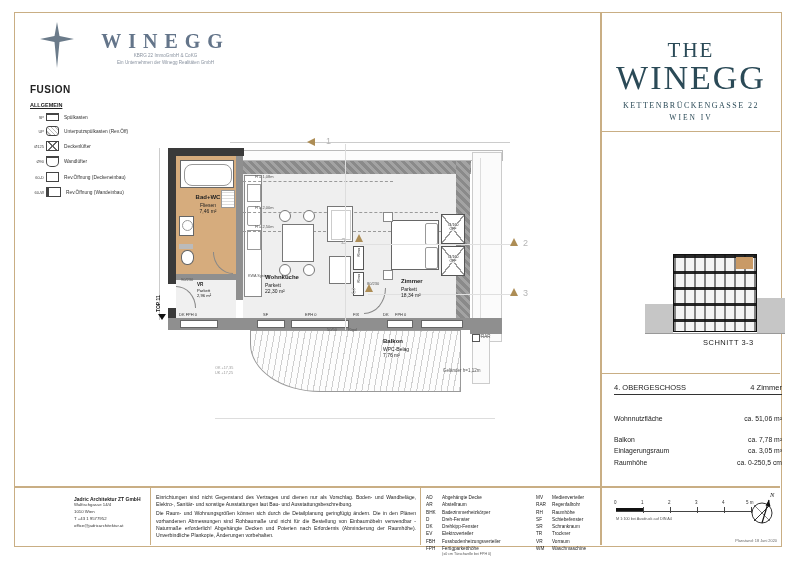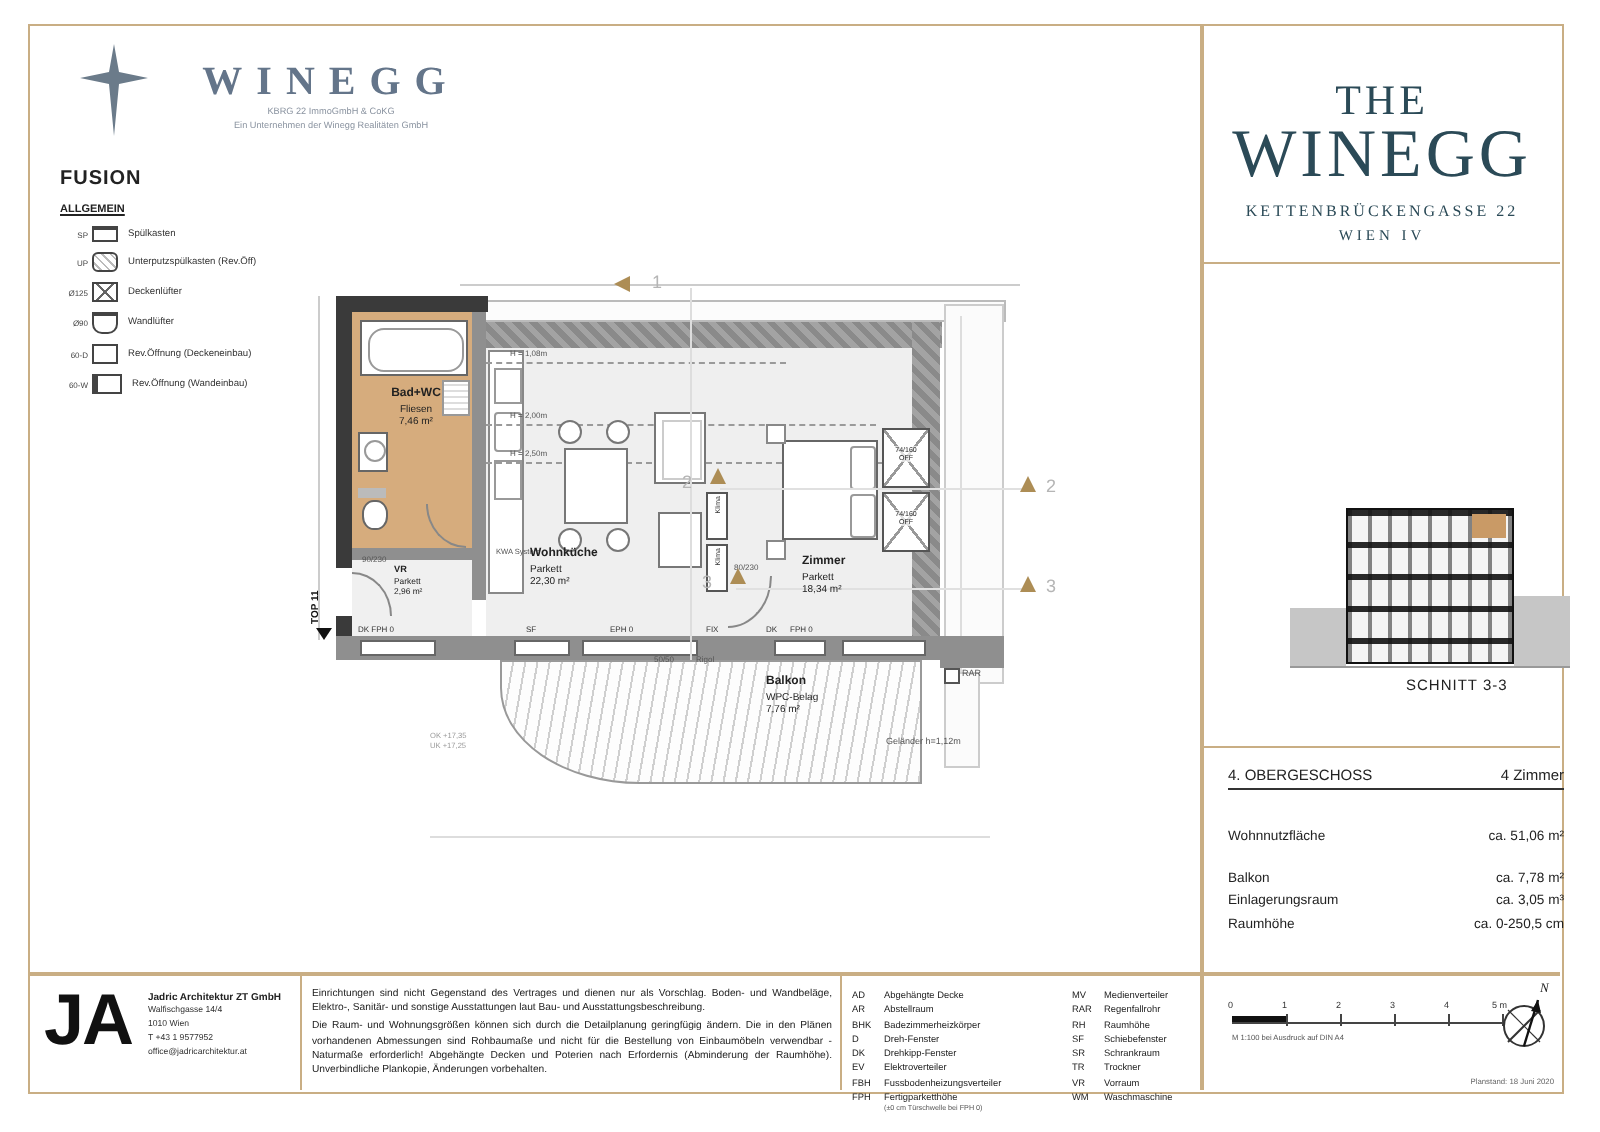--- a/index.html
+++ b/index.html
@@ -300,21 +300,20 @@
         <span>ca. 3,05 m³</span>
       </div>
       <div class="area-row">
         <span>Raumhöhe</span>
         <span>ca. 0-250,5 cm</span>
       </div>
     </div>
   </div>
 
   <div class="abs" style="left:14px;top:487px;width:767px;height:58px;">
-    <div class="abs" style="left:8px;top:2px;font-size:36px;font-weight:800;letter-spacing:-1px;color:#111;">JA</div>
     <div class="abs" style="left:60px;top:9px;">
       <div class="ft-name">Jadric Architektur ZT GmbH</div>
       <div class="ft-line">Walfischgasse 14/4</div>
       <div class="ft-line">1010 Wien</div>
       <div class="ft-line">T +43 1 9577952</div>
       <div class="ft-line">office@jadricarchitektur.at</div>
     </div>
     <div class="abs disc" style="left:142px;top:7px;width:260px;">
       <div>Einrichtungen sind nicht Gegenstand des Vertrages und dienen nur als Vorschlag. Boden- und Wandbeläge, Elektro-, Sanitär- und sonstige Ausstattungen laut Bau- und Ausstattungsbeschreibung.</div>
       <div style="margin-top:2px;">Die Raum- und Wohnungsgrößen können sich durch die Detailplanung geringfügig ändern. Die in den Plänen vorhandenen Abmessungen sind Rohbaumaße und nicht für die Bestellung von Einbaumöbeln verwendbar - Naturmaße erforderlich! Abgehängte Decken und Poterien nach Erfordernis (Abminderung der Raumhöhe). Unverbindliche Plankopie, Änderungen vorbehalten.</div>

